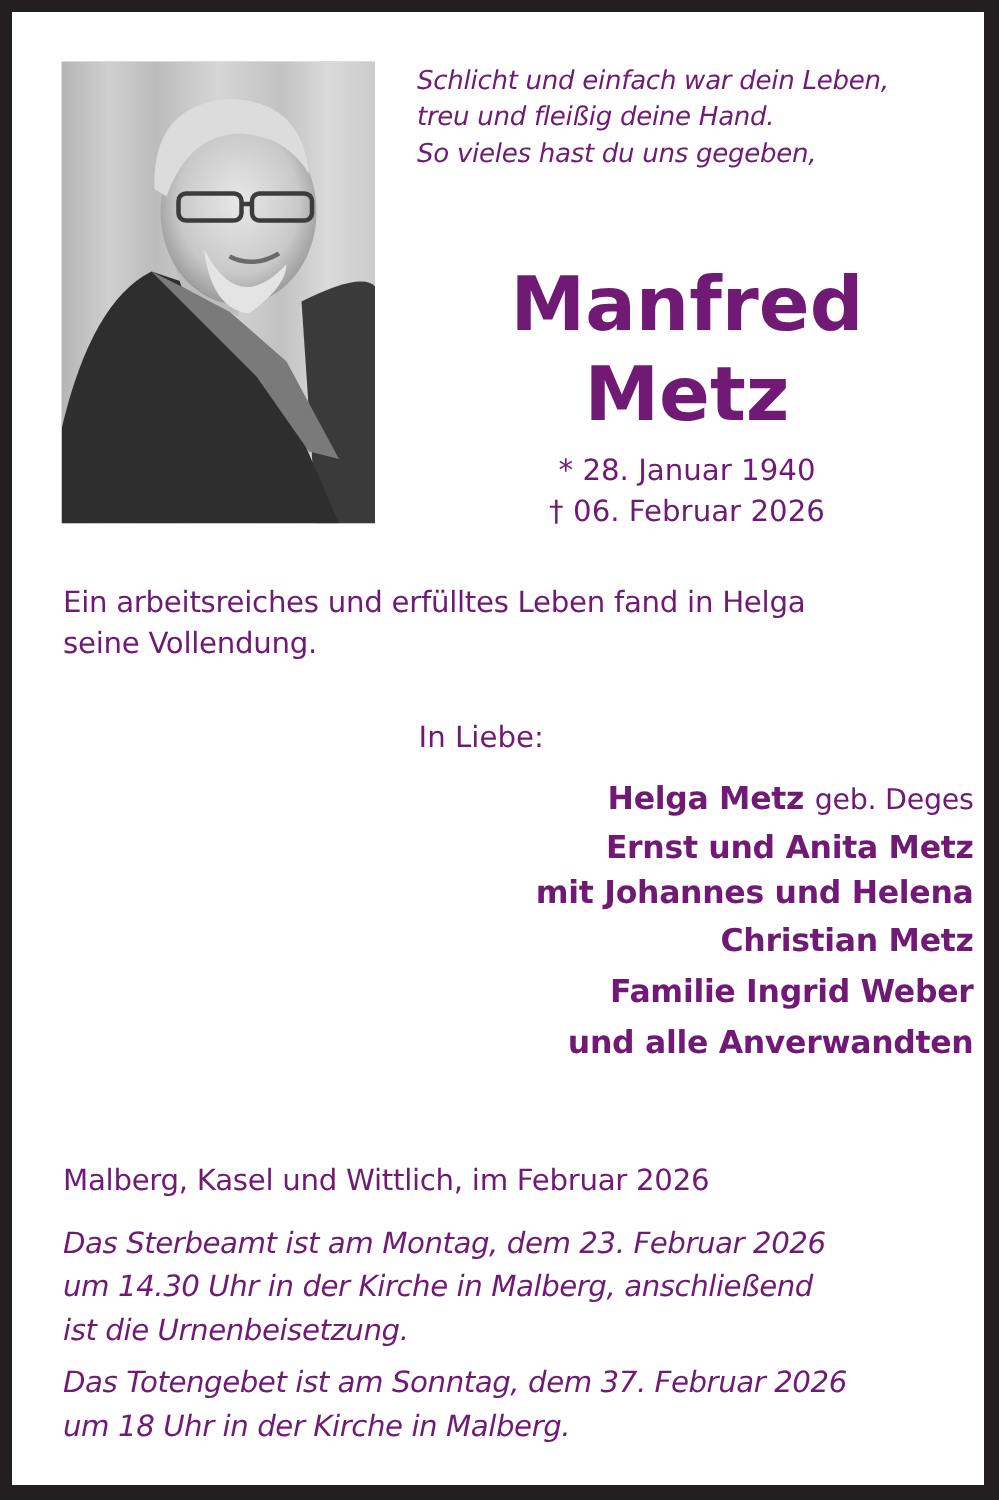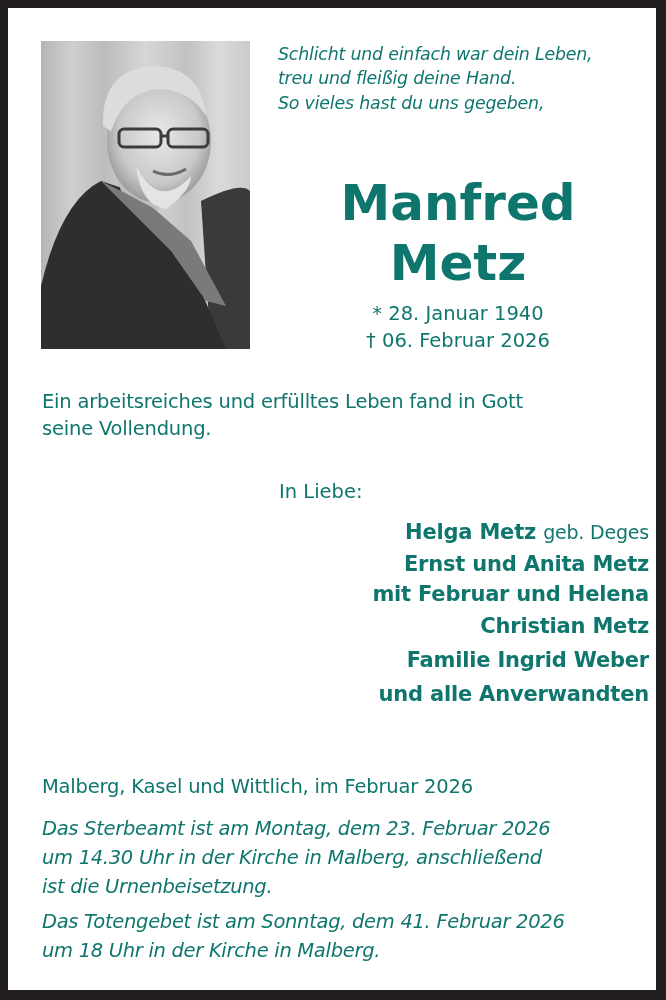--- a/index.html
+++ b/index.html
@@ -1,17 +1,17 @@
 <!DOCTYPE html>
 <html><head>
 <meta charset="utf-8">
 <style>
   html, body { margin:0; padding:0; }
   body { width:666px; height:1000px; background:#231f20; position:relative; overflow:hidden; }
-  .card { position:absolute; left:8px; top:8px; width:648px; height:982px; background:#fff; color:#0f766e;
+  .card { position:absolute; left:8px; top:8px; width:648px; height:982px; background:#fff; color:#701a75;
           font-family:"DejaVu Sans", "Liberation Sans", sans-serif; }
   .photo { position:absolute; left:33px; top:33px; width:209px; height:308px; overflow:hidden; background:#bdbdbd; }
   .photo svg { display:block; width:100%; height:100%; }
   .poem { position:absolute; left:270px; top:34px; width:370px; font-style:italic; font-size:17.4px; line-height:24.4px; letter-spacing:-0.2px; }
   .poem div { white-space:nowrap; }
   .name { position:absolute; left:300px; width:300px; text-align:center; font-weight:bold; font-size:50px; line-height:54px; letter-spacing:0px; }
   .name.first { top:168px; }
   .name.last { top:228px; }
   .dates { position:absolute; left:300px; width:300px; text-align:center; font-size:19.5px; line-height:27px; top:292px; }
   .lead { position:absolute; left:34px; top:380px; width:600px; font-size:19.5px; line-height:27px; letter-spacing:-0.2px; }
@@ -80,44 +80,44 @@
 
   <div class="name first">Manfred</div>
   <div class="name last">Metz</div>
 
   <div class="dates">
     <div>* 28. Januar 1940</div>
     <div>† 06. Februar 2026</div>
   </div>
 
   <div class="lead">
-    <div>Ein arbeitsreiches und erfülltes Leben fand in Gott</div>
+    <div>Ein arbeitsreiches und erfülltes Leben fand in Helga</div>
     <div>seine Vollendung.</div>
   </div>
 
   <div class="family">
     <div class="intro">In Liebe:</div>
     <div class="member">
       <span>Helga Metz</span>
       <span class="note">geb. Deges</span>
     </div>
     <div class="member tight">Ernst und Anita Metz</div>
-    <div class="member tight">mit Februar und Helena</div>
+    <div class="member tight">mit Johannes und Helena</div>
     <div class="member">Christian Metz</div>
     <div class="member">Familie Ingrid Weber</div>
     <div class="member">und alle Anverwandten</div>
   </div>
 
   <div class="place">Malberg, Kasel und Wittlich, im Februar 2026</div>
 
   <div class="services">
     <p>
       <span class="l">Das Sterbeamt ist am Montag, dem 23. Februar 2026</span>
       <span class="l">um 14.30 Uhr in der Kirche in Malberg, anschließend</span>
       <span class="l">ist die Urnenbeisetzung.</span>
     </p>
     <p>
-      <span class="l">Das Totengebet ist am Sonntag, dem 41. Februar 2026</span>
+      <span class="l">Das Totengebet ist am Sonntag, dem 37. Februar 2026</span>
       <span class="l">um 18 Uhr in der Kirche in Malberg.</span>
     </p>
   </div>
 
 </div>
 
 </body></html>

